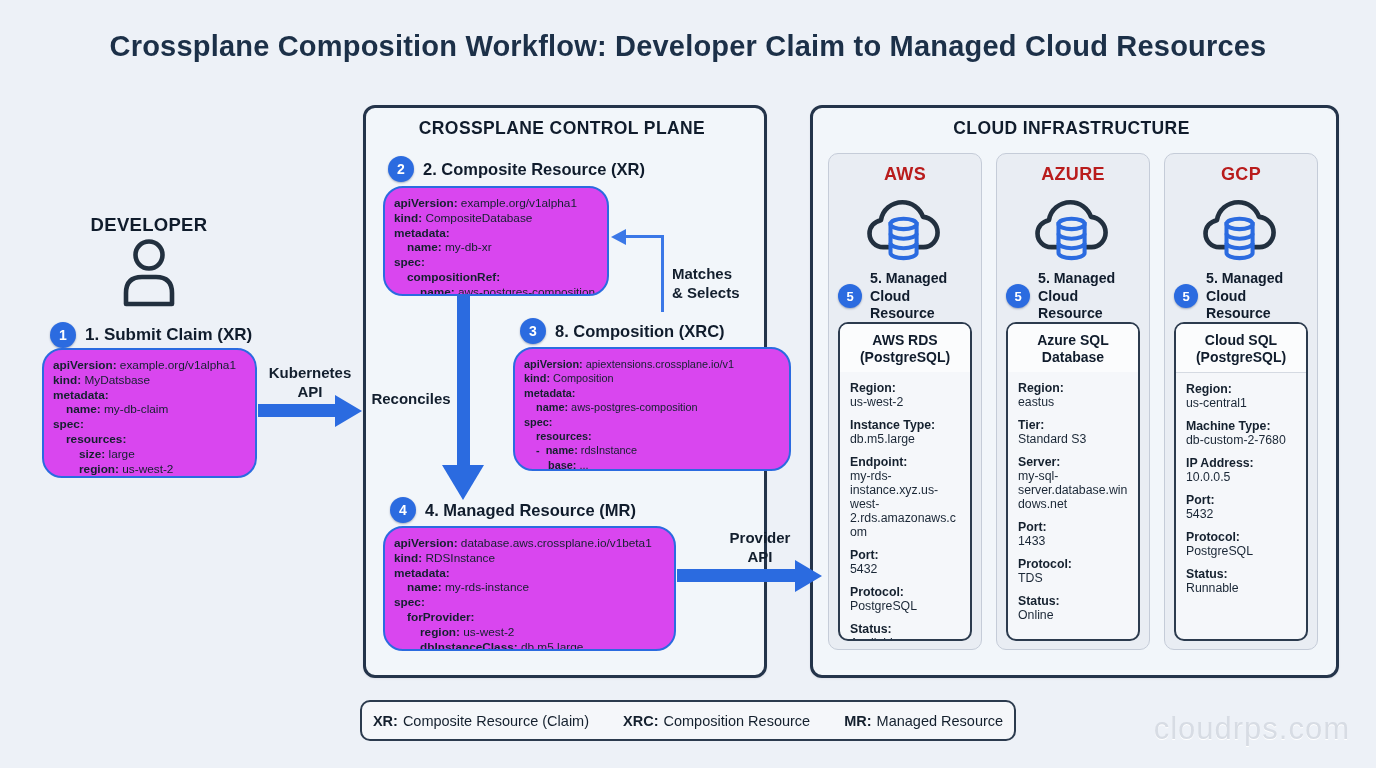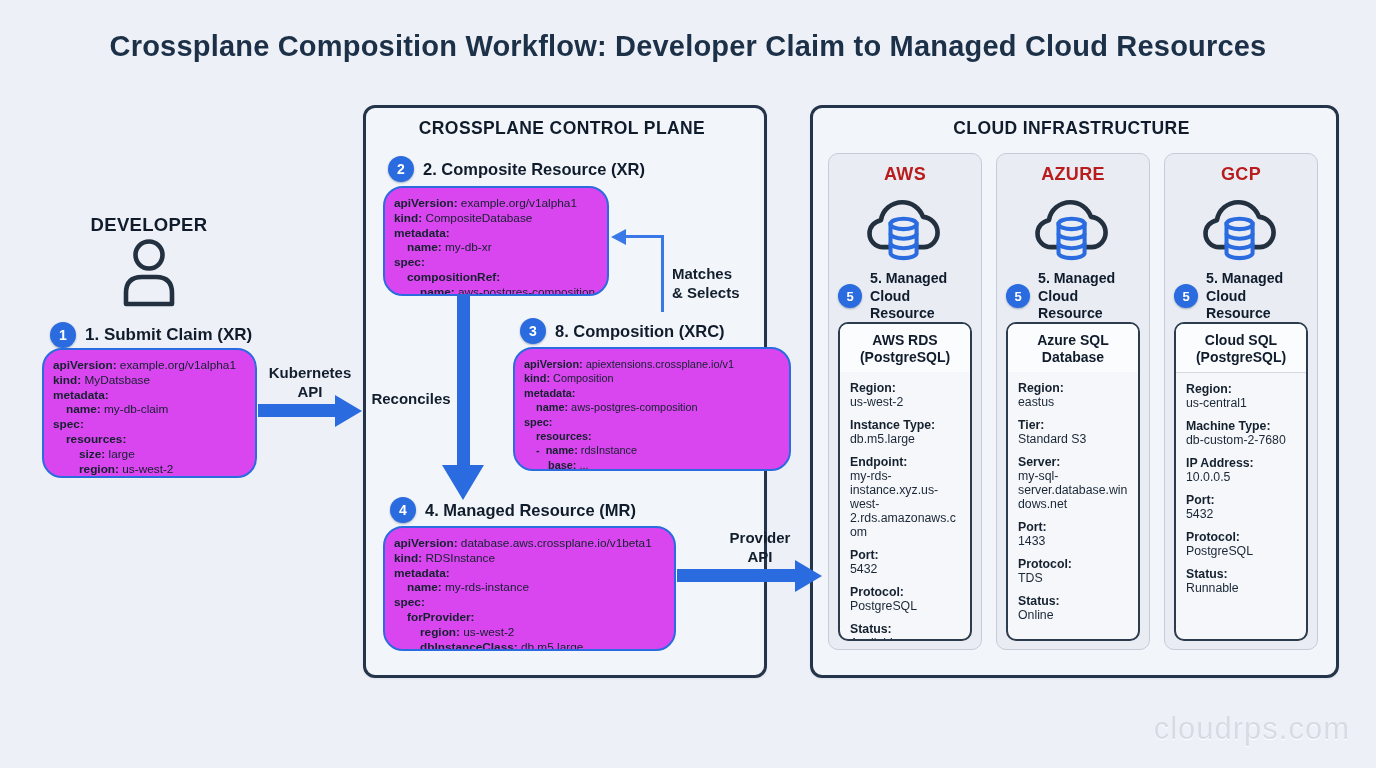--- a/index.html
+++ b/index.html
@@ -389,16 +389,24 @@
           </div>
 
           <div class="field">
             <div class="flabel">Status:</div>
             <div class="fvalue">Runnable</div>
           </div>
         </div>
     </div>
   </div>
 
+  <div class="legend-box">
+
+      <span class="litem"><b>XR:</b><span>Composite Resource (Claim)</span></span>
+
+      <span class="litem"><b>XRC:</b><span>Composition Resource</span></span>
+
+      <span class="litem"><b>MR:</b><span>Managed Resource</span></span>
+    </div>
 
   <div class="watermark">cloudrps.com</div>
 
 </div>
 
 </body></html>

